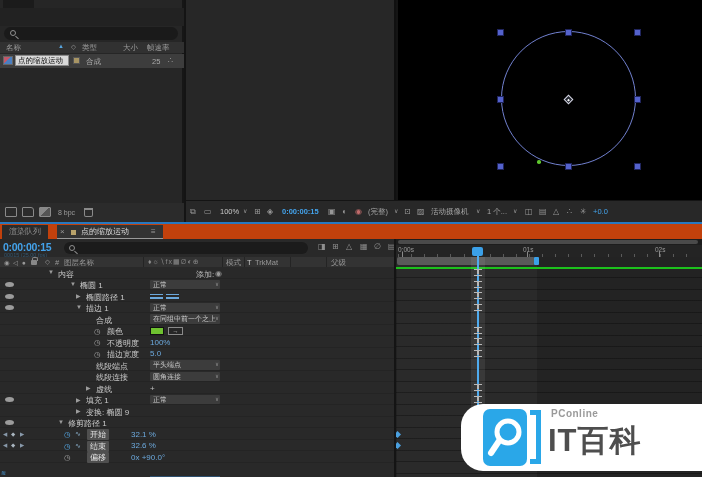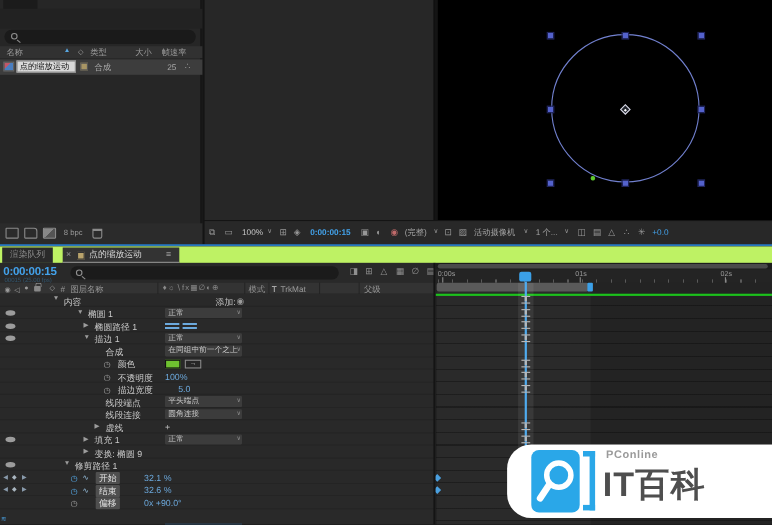--- a/index.html
+++ b/index.html
@@ -36,21 +36,21 @@
   .anchor::after{ content:""; position:absolute; left:1.5px; top:1.5px; width:2px; height:2px; background:#fff; }
   .trimdot { position:absolute; left:139px; top:160px; width:3.5px; height:3.5px; background:#5fc72e; border-radius:50%; }
 
   .vtoolbar { position:absolute; left:186px; top:201px; width:516px; height:21px; background:#282828; font-size:7.5px; color:#a5a5a5; }
   .vtoolbar .txt { top:6px; }
   .vtoolbar .ic { top:5.5px; font-size:8px; color:#979797; }
   .active-line { position:absolute; left:0; top:222px; width:702px; height:2px; background:#2878c0; }
 
   
   .timeline { position:absolute; left:0; top:224px; width:702px; height:253px; background:#292929; }
-  .tl-tabs { position:absolute; left:0; top:0; width:702px; height:15px; background:#bef264; }
+  .tl-tabs { position:absolute; left:0; top:0; width:702px; height:15px; background:#c2410c; }
   .tab { position:absolute; top:1px; height:14px; font-size:8px; line-height:14px; }
   .tab.inactive { left:2px; padding:0 7px; background:#2a2a2a; color:#8f8f8f; }
   .tab.active { left:57px; width:106px; background:#333; color:#ddd; border-bottom:1px solid #9a9a9a; }
   .tl-ctrl { position:absolute; left:0; top:15px; width:396px; height:18px; background:#292929; }
   .timecode { position:absolute; left:3px; top:2px; font-size:10.5px; font-weight:bold; color:#43a2ea; letter-spacing:-0.3px; }
   .timecode-sub { position:absolute; left:4px; top:13px; font-size:5.5px; color:#32566f; }
   .tl-search { position:absolute; left:64px; top:3px; width:244px; height:12px; background:#1b1b1b; border-radius:6px; }
   .tl-icons span { position:absolute; top:3px; font-size:8px; color:#8f8f8f; }
   .tl-header { position:absolute; left:0; top:33px; width:702px; height:10px; background:#333; font-size:7.5px; color:#999; }
   .tl-header .txt { top:1px; }
@@ -276,21 +276,21 @@
           <span class="override" style="left: 168px;">→</span>
         </div>
         <div class="row" style="top: 69px;">
           <span class="sw" style="left: 94px;">◷</span>
           <span class="lbl" style="left: 107px;">不透明度</span>
           <span class="val" style="left: 150px;">100%</span>
         </div>
         <div class="row" style="top: 80.5px;">
           <span class="sw" style="left: 94px;">◷</span>
           <span class="lbl" style="left: 107px;">描边宽度</span>
-          <span class="val" style="left: 162px;">5.0</span>
+          <span class="val" style="left: 150px;">5.0</span>
         </div>
         <div class="row" style="top: 92px;">
           <span class="lbl" style="left: 96px;">线段端点</span>
           <span class="dd" style="left: 150px;">平头端点</span>
         </div>
         <div class="row" style="top: 103.5px;">
           <span class="lbl" style="left: 96px;">线段连接</span>
           <span class="dd" style="left: 150px;">圆角连接</span>
         </div>
         <div class="row" style="top: 115px;">

